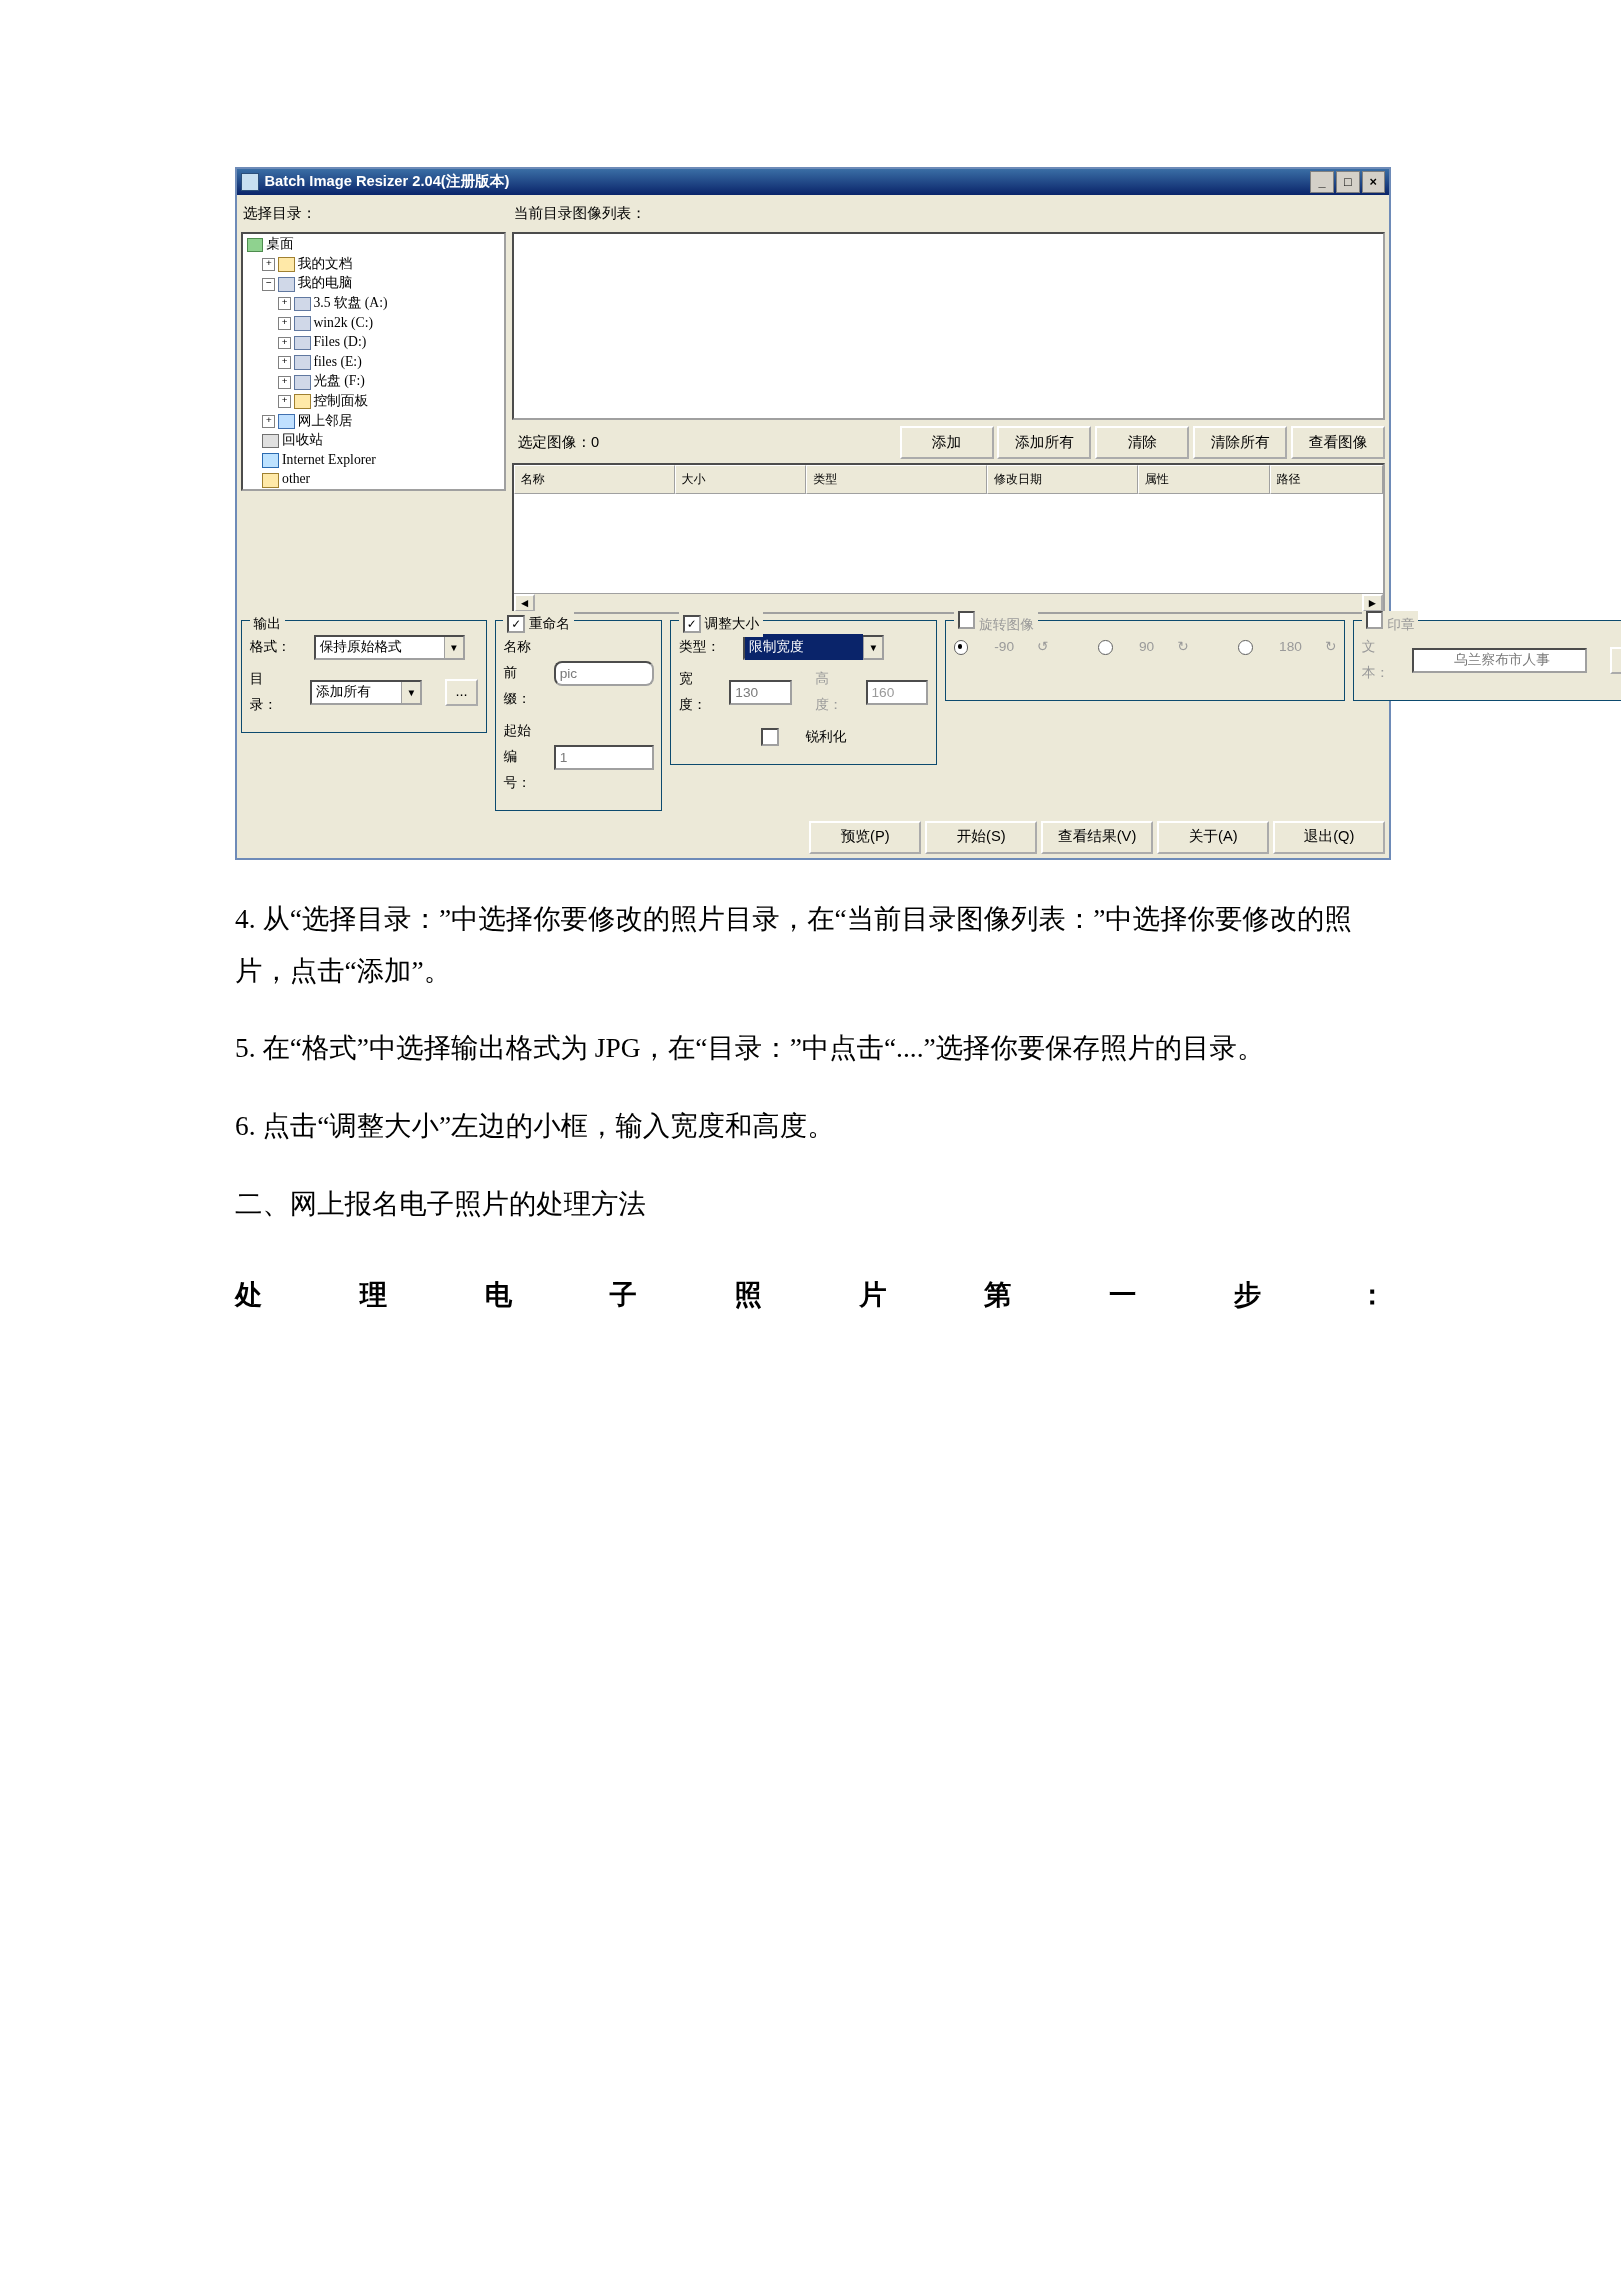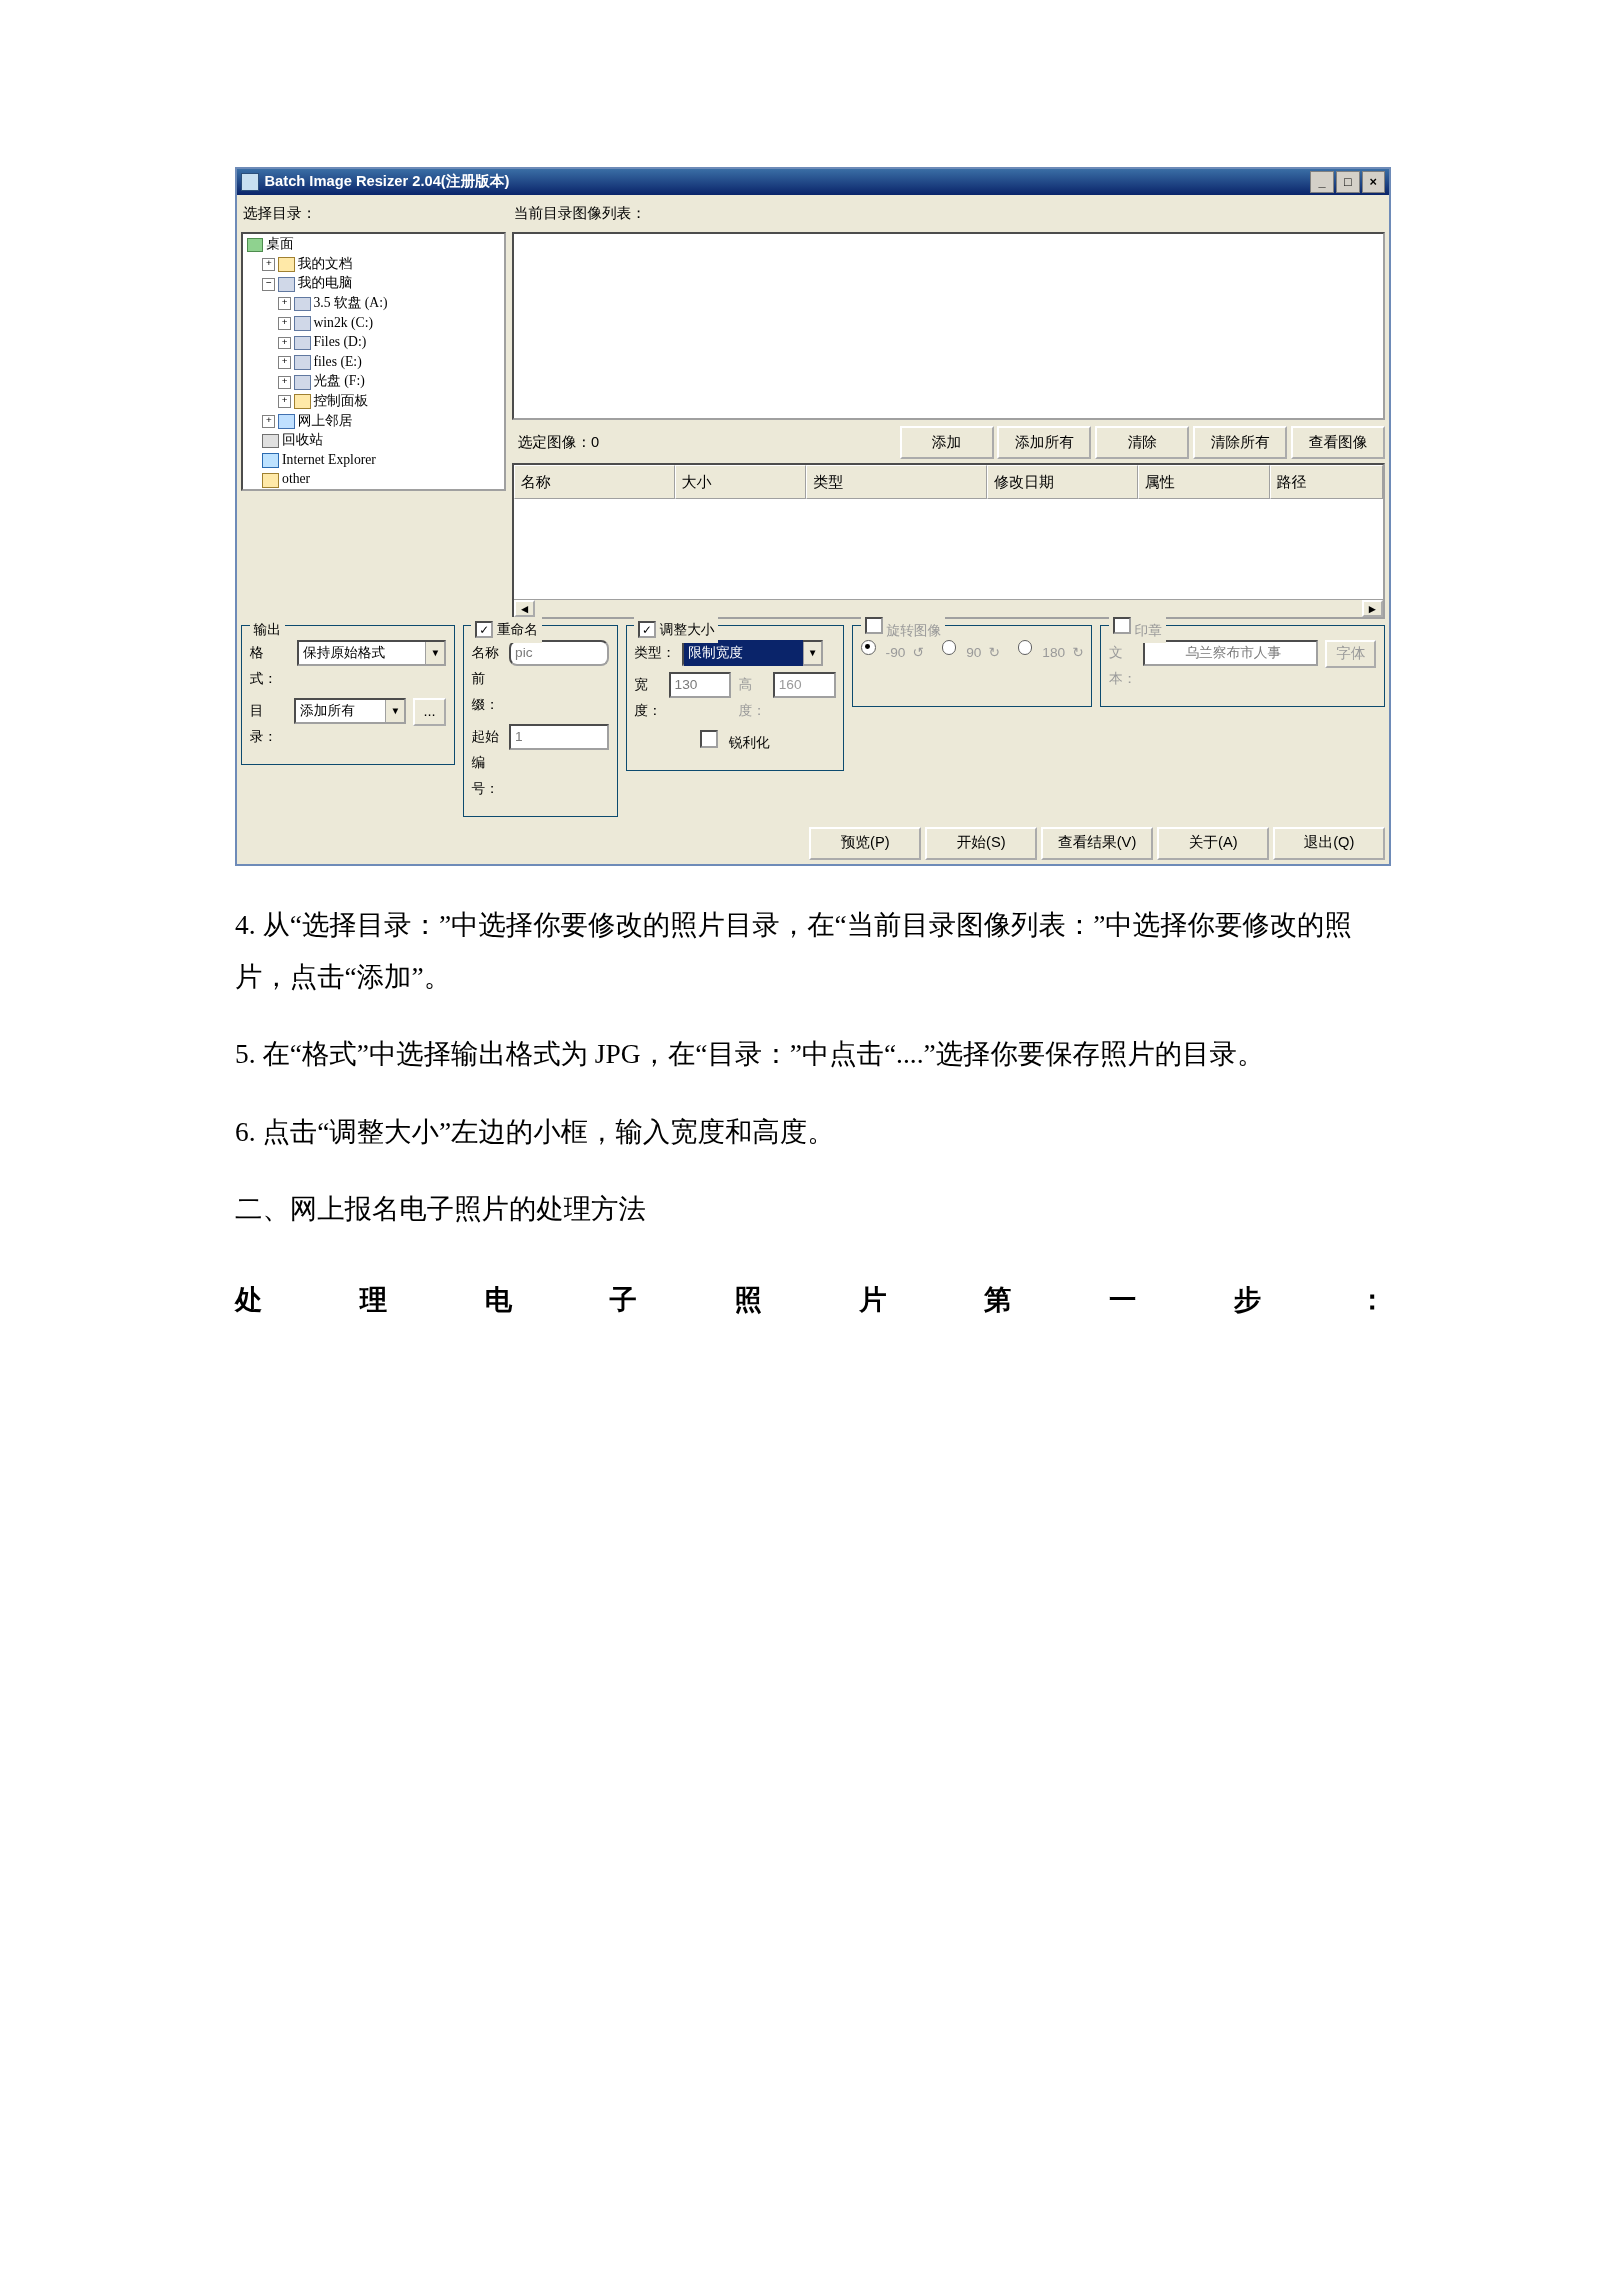--- a/index.html
+++ b/index.html
@@ -81,21 +81,21 @@
     height:29px;min-width:90px;
     display:flex;align-items:center;justify-content:center;
     font-size:14.7px;
   }
   .spacer{flex:1}
   .listhdr{
     display:flex;background:#ece9d8;border:2px inset #a0a0a0;border-bottom:none;
   }
   .hcell{
     border:1px solid #a0a0a0;border-top-color:#fff;border-left-color:#fff;
-    padding:2px 5.9px;font-size:15px;white-space:nowrap;
+    padding:2px 5.9px;font-size:12px;white-space:nowrap;
   }
   .listbody{
     background:#fff;border:2px inset #a0a0a0;border-top:none;height:118px;
     position:relative;
   }
   .hscroll{
     position:absolute;left:0;right:0;bottom:0;height:17.6px;
     background:#ece9d8;border-top:1px solid #a0a0a0;display:flex;
   }
   .hscroll .arrow{
@@ -106,21 +106,21 @@
   .lower{
     display:flex;gap:7.8px;margin-top:5.9px;align-items:flex-start;
   }
   .grp{
     border:1px solid #0c4a6e;padding:7.8px;position:relative;
     background:#ece9d8;
   }
   .grp .legend{
     position:absolute;top:-9.8px;left:7.8px;background:#ece9d8;padding:0 3.9px;font-size:13.7px;
   }
-  .field{display:flex;align-items:flex-start;margin:5.9px 0;gap:7px;font-size:13.7px}
+  .field{display:flex;align-items:center;margin:5.9px 0;gap:23px;font-size:13.7px}
   .txt{
     background:#fff;border:2px inset #a0a0a0;height:21.6px;padding:0 3.9px;color:#7a7a7a;font-size:13.7px;
   }
   .dd{
     background:#fff;border:2px inset #a0a0a0;height:21.6px;display:flex;align-items:center;
     font-size:13.7px;color:#000;
   }
   .dd .ddv{flex:1;padding:0 3.9px}
   .dd .dda{
     width:17.6px;height:100%;background:#ece9d8;border-left:1px solid #a0a0a0;

